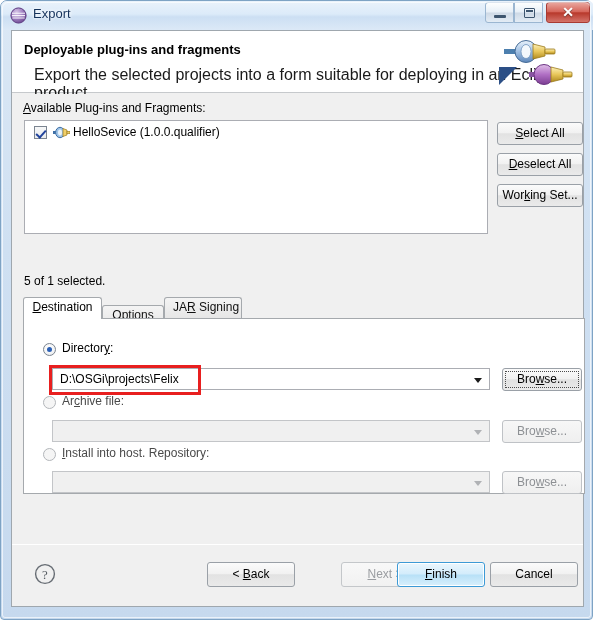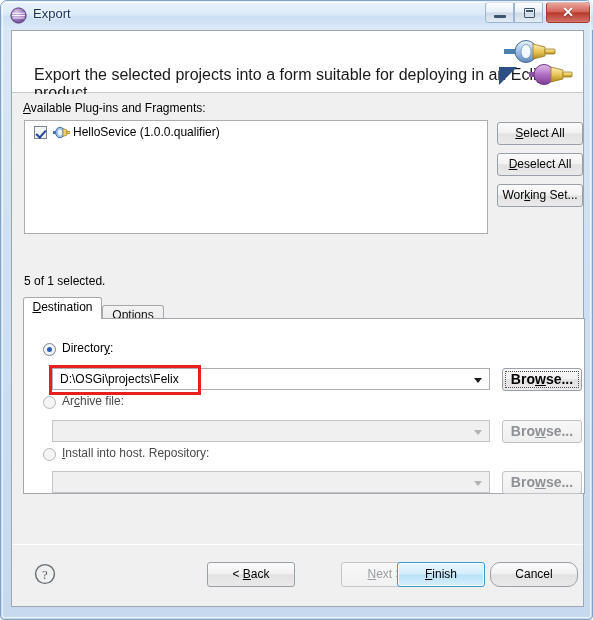--- a/index.html
+++ b/index.html
@@ -203,23 +203,22 @@
     border-left: 4px solid transparent; border-right: 4px solid transparent;
     border-top: 5px solid #1b1b1b;
   }
   .combo.disabled .combo-arrow { border-top-color: #b0b2b5; }
 
   
   .browsebtn {
     position: absolute; left: 478px; width: 80px; height: 23px;
     border: 1px solid #9aa0a7; border-radius: 3px;
     background: linear-gradient(180deg,#fbfbfb 0%, #f1f1f1 47%, #e2e2e2 51%, #eaeaea 100%);
-    font-size: 14px; color: #000; text-align: center; line-height: 21px;
+    font-size: 12px; color: #000; text-align: center; line-height: 21px;
     cursor: default;
-    font-weight: bold;
   }
   .browsebtn.focused::after {
     content:""; position:absolute; left:2px; top:2px; right:2px; bottom:2px;
     border:1px dotted #4b4b4b;
   }
   .browsebtn.disabled { color: #8d9094; border-color:#bfc2c6;
     background: linear-gradient(180deg,#f7f7f7 0%, #efefef 100%); }
 
   
   #red-box {
@@ -243,21 +242,21 @@
   .dlgbtn.disabled { color: #9a9da1; border-color: #c4c7ca;
     background: linear-gradient(180deg,#f8f8f8 0%, #f1f1f1 100%); }
   .dlgbtn.default {
     border: 1px solid #3c9ad6;
     background: linear-gradient(180deg,#eaf6fd 0%, #d3ecfb 48%, #b7e0f7 52%, #d9f0fc 100%);
     box-shadow: inset 0 0 0 1px #ffffff;
   }
   #btn-back { left: 195px; }
   #btn-next { left: 288px; margin-left: 41px; }
   #btn-finish { left: 385px; }
-  #btn-cancel { left: 478px; border-radius: 10px; }
+  #btn-cancel { left: 478px; }
 </style>
 </head>
 <body>
 
 <div id="window">
 
   <div id="titlebar">
     <div id="title-icon">
       <svg width="17" height="17" viewBox="0 0 17 17">
         <defs>
@@ -280,20 +279,21 @@
       <span class="glyph-max"></span>
     </div>
     <div class="winbtn" id="btn-close">
       <span class="glyph-close">✕</span>
     </div>
   </div>
 
   <div id="client">
 
     <div id="header">
+      <div id="header-title">Deployable plug-ins and fragments</div>
       <div id="header-desc">Export the selected projects into a form suitable for deploying in an Eclipse product</div>
       <div id="header-art">
         <svg width="84" height="58" viewBox="0 0 84 58">
           <defs>
             <linearGradient id="gblue" x1="0" y1="0" x2="0" y2="1">
               <stop offset="0%" stop-color="#eaf3fb"></stop>
               <stop offset="45%" stop-color="#a9c6e6"></stop>
               <stop offset="100%" stop-color="#5d87bb"></stop>
             </linearGradient>
             <linearGradient id="ggold" x1="0" y1="0" x2="0" y2="1">
@@ -358,20 +358,23 @@
 
       <div class="lbl" id="selected-count">5 of 1 selected.</div>
 
       <div id="tabfolder">
         <div class="tab active" id="tab-destination">
           <span class="mn">D</span><span>estination</span>
         </div>
         <div class="tab inactive" id="tab-options">
           <span class="mn">O</span><span>ptions</span>
         </div>
+        <div class="tab inactive" id="tab-jarsigning">
+          <span>JA</span><span class="mn">R</span><span>&nbsp;Signing</span>
+        </div>
 
         <div id="tabpanel">
 
           <span class="radio checked" style="left:19px; top:24px;"></span>
           <span class="radio-label enabled" style="left:38px; top:22px;">
             <span>Director</span><span class="mn">y</span><span>:</span>
           </span>
           <div class="combo" style="left:28px; top:49px; width:438px;">
             <span class="combo-text">D:\OSGi\projects\Felix</span>
             <span class="combo-arrow"></span>

